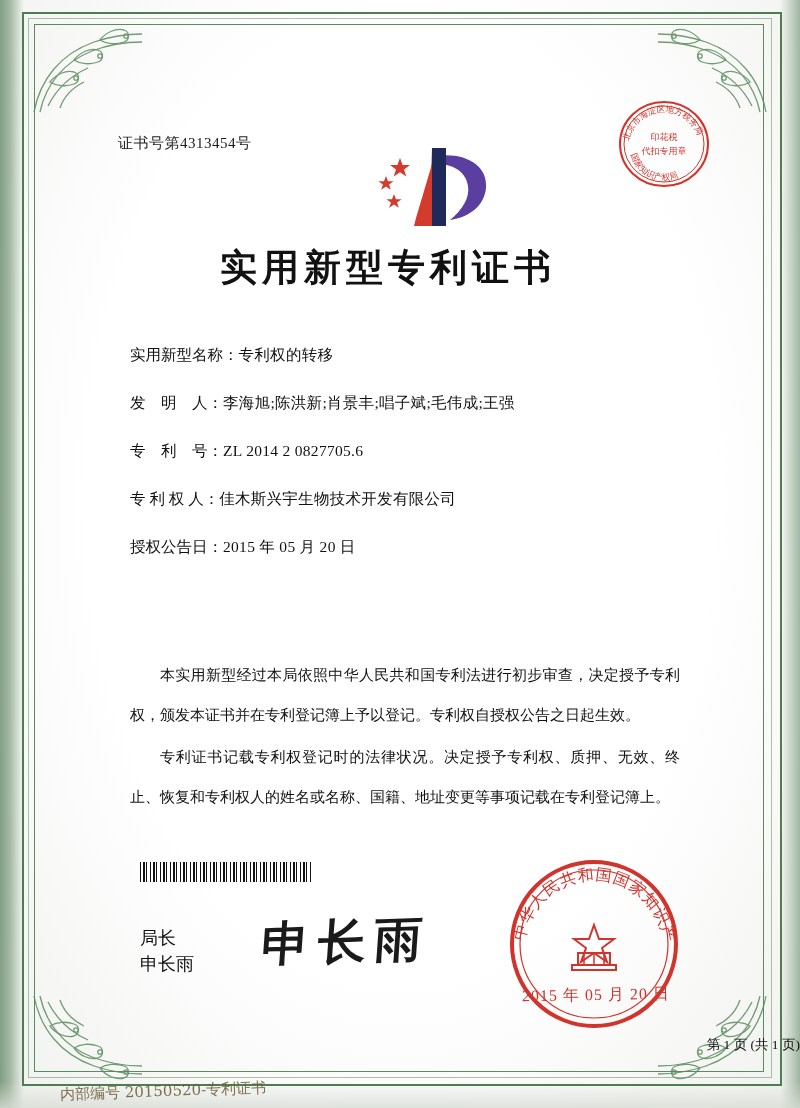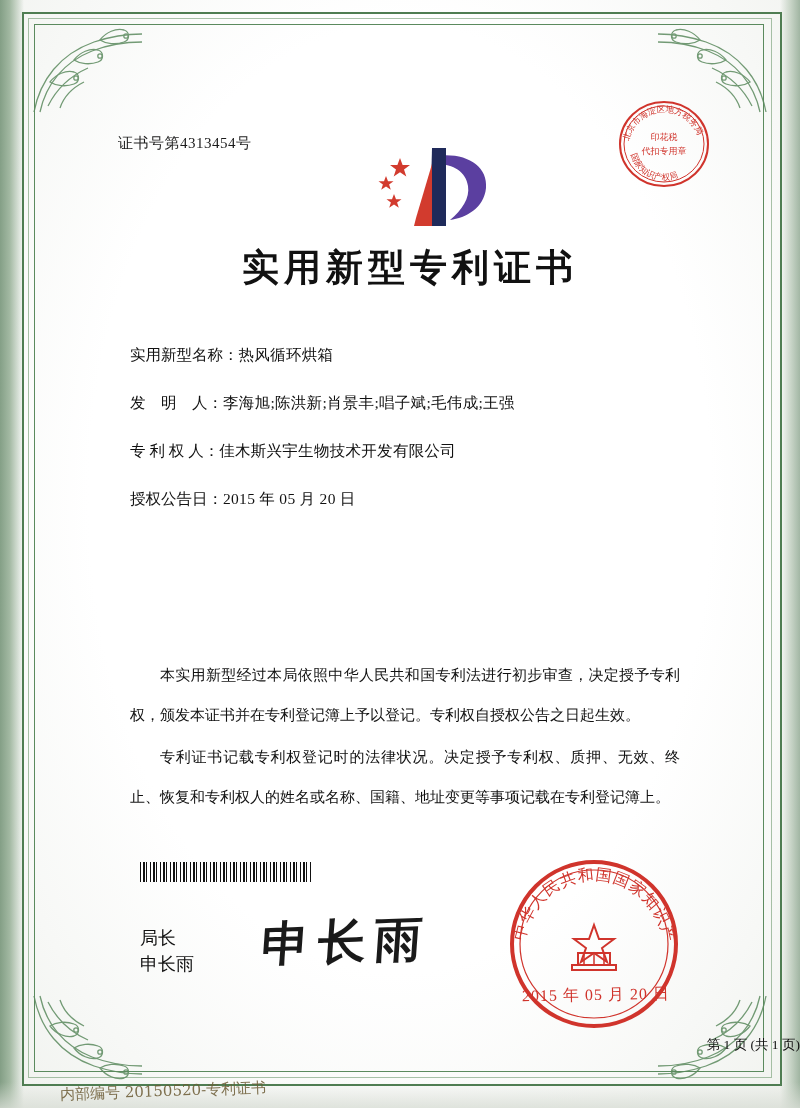--- a/index.html
+++ b/index.html
@@ -106,21 +106,20 @@
   .doc-title {
     position: absolute;
     left: 0; top: 243px;
     width: 776px;
     text-align: center;
     font-family: "DejaVu Serif", serif;
     font-weight: bold;
     font-size: 37px;
     letter-spacing: 5px;
     color: #111;
-    margin-left: 22px;
   }
 
   
   .fields {
     position: absolute;
     left: 130px; top: 345px;
     width: 560px;
   }
   .field-row {
     font-size: 15.5px;
@@ -331,24 +330,27 @@
       </text>
       <text x="48" y="44" text-anchor="middle" font-size="9" fill="#d0342c" font-family="'DejaVu Sans',sans-serif">印花税</text>
       <text x="48" y="58" text-anchor="middle" font-size="9" fill="#d0342c" font-family="'DejaVu Sans',sans-serif">代扣专用章</text>
     </svg>
   </div>
 
   <div class="doc-title">实用新型专利证书</div>
 
   <div class="fields">
     <div class="field-row">
-      <span class="field-label">实用新型名称：</span><span class="field-value">热风循环烘箱</span>
+      <span class="field-label">实用新型名称：</span><span class="field-value">专利权的转移</span>
     </div>
     <div class="field-row">
       <span class="field-label">发　明　人：</span><span class="field-value">李海旭;陈洪新;肖景丰;唱子斌;毛伟成;王强</span>
+    </div>
+    <div class="field-row">
+      <span class="field-label">专　利　号：</span><span class="field-value">ZL 2014 2 0827705.6</span>
     </div>
     <div class="field-row">
       <span class="field-label">专 利 权 人：</span><span class="field-value">佳木斯兴宇生物技术开发有限公司</span>
     </div>
     <div class="field-row">
       <span class="field-label">授权公告日：</span><span class="field-value">2015 年 05 月 20 日</span>
     </div>
   </div>
 
   <div class="body-text">

